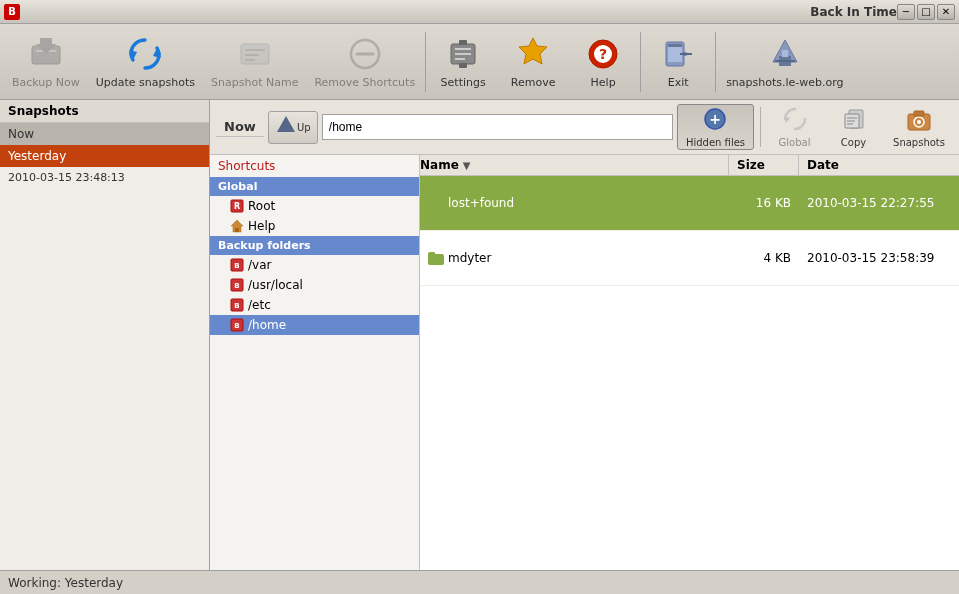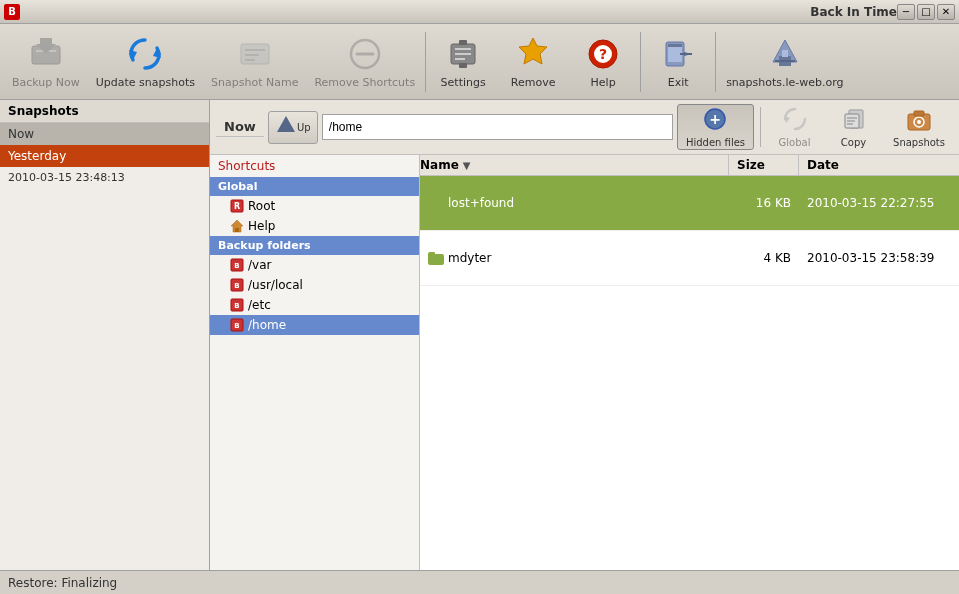--- a/index.html
+++ b/index.html
@@ -600,14 +600,14 @@
           </div>
           <div class="file-size">4 KB</div>
           <div class="file-date">2010-03-15 23:58:39</div>
         </div>
       </div>
     </div>
   </div>
 </div>
 
 <div class="statusbar">
-  <span>Restore: Finalizing</span>
+  <span>Working: Yesterday</span>
 </div>
 
 </body></html>

